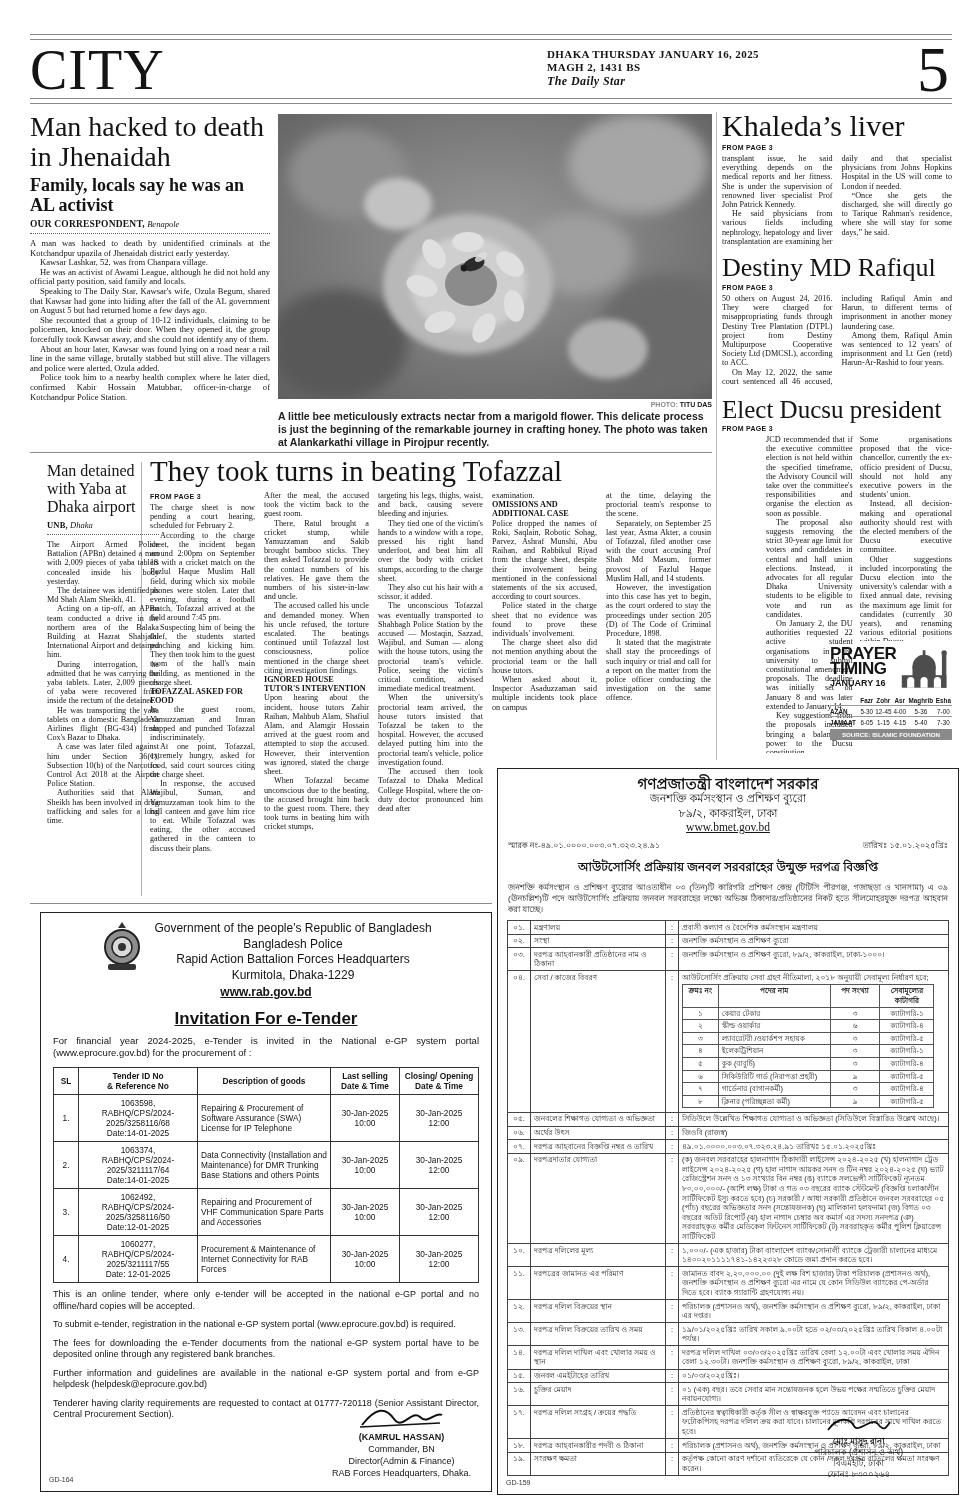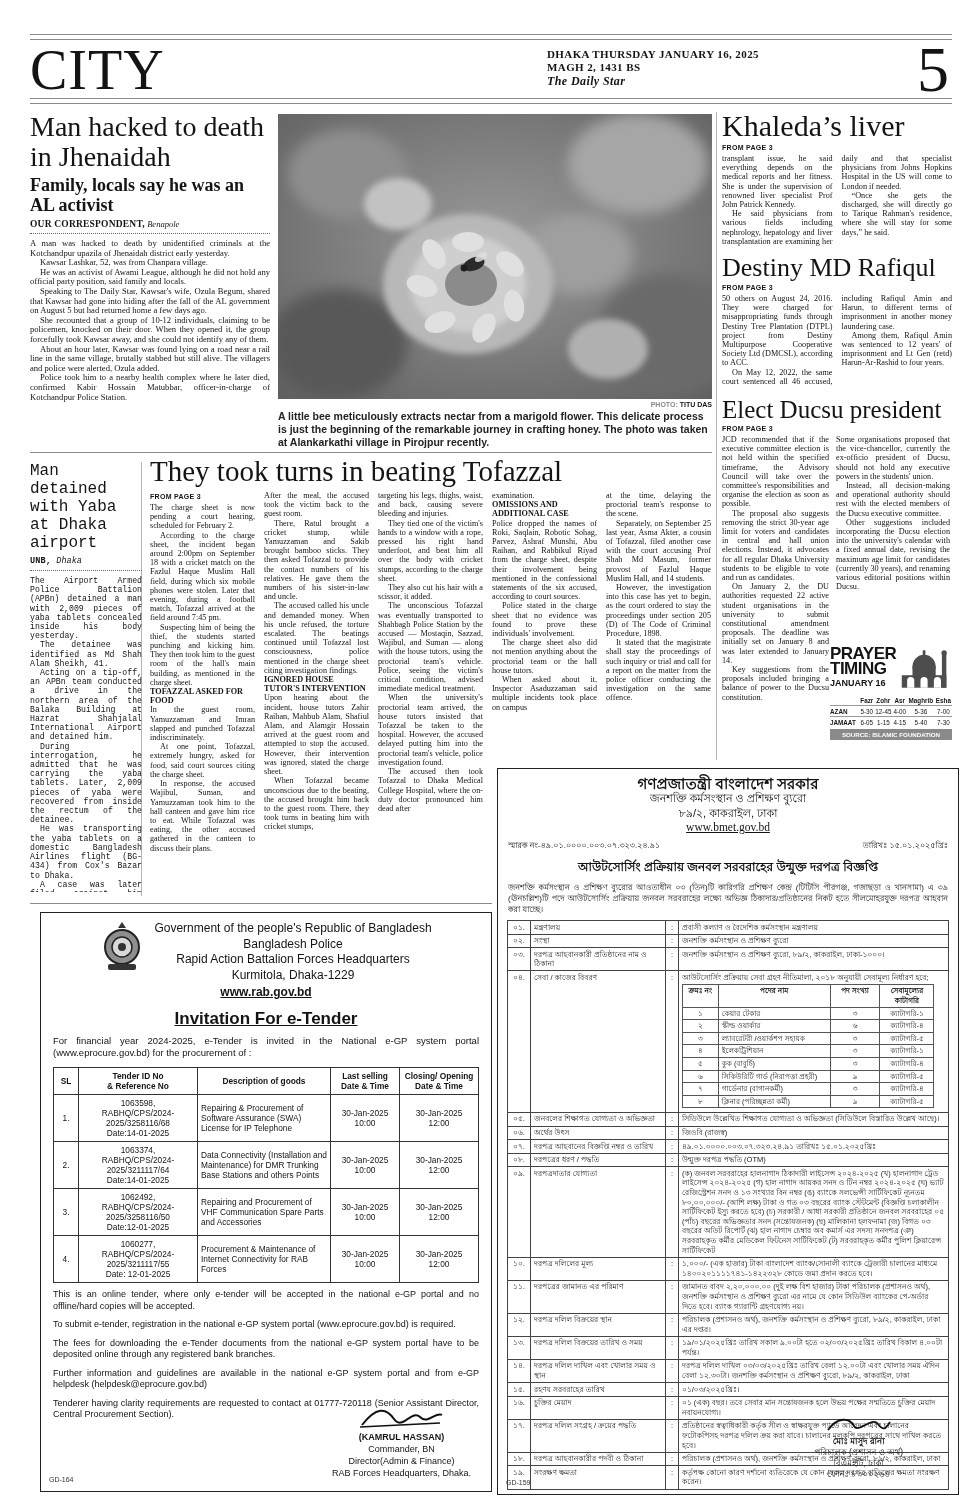--- a/index.html
+++ b/index.html
@@ -37,35 +37,35 @@
 
   
   .photo-wrap{left:278px;top:114px;width:434px;}
   .photo-credit{text-align:right;font-family:"Liberation Sans",sans-serif;font-size:7px;font-weight:bold;margin:2px 0;}
   .photo-credit .lbl{color:#888;}
   .caption{font-family:"Liberation Sans",sans-serif;font-weight:bold;font-size:10.5px;line-height:13px;color:#222;}
 
   
   .rightcol-art{left:722px;width:230px;overflow:hidden;}
   .twocol{column-count:2;column-gap:9px;}
-  .cols-row{display:flex;gap:7px;}
+  .cols-row{display:flex;gap:7px;margin-left:44px;}
 
   
   .prayer{left:830px;top:646px;width:122px;height:118px;font-family:"Liberation Sans",sans-serif;overflow:hidden;}
   .prayer-top{display:flex;align-items:flex-start;gap:4px;}
   .prayer-t1{font-size:17px;line-height:15px;font-weight:bold;letter-spacing:-.5px;}
   .prayer-date{font-size:9px;font-weight:bold;margin-top:2px;}
   .prayer-table{border-collapse:collapse;width:100%;margin-top:3px;}
   .prayer-table td{font-size:6.3px;padding:1.5px 0;text-align:center;border-top:1px solid #999;}
   .prayer-table tr:first-child td{font-weight:bold;border-top:none;}
   .prayer-table td:first-child{font-weight:bold;text-align:left;}
   .prayer-src{background:#8a8a8a;color:#fff;font-size:6.2px;font-weight:bold;text-align:center;padding:2px 0;margin-top:2px;}
 
   
-  .yaba{left:30px;top:462px;width:112px;height:430px;overflow:hidden;font-family:Liberation Mono, monospace;}
+  .yaba{left:47px;top:462px;width:112px;height:430px;overflow:hidden;}
   .yaba .title{font-size:16px;line-height:18px;font-weight:500;}
 
   
   .tofa{left:150px;top:456px;width:562px;}
   .tofa-title{font-size:29px;line-height:31px;font-weight:500;margin-bottom:4px;}
   .tofa-cols{display:flex;gap:9px;}
   .tofa-col{width:105px;overflow:hidden;}
   .tofa-col.tall{height:404px;} .tofa-col.short{height:266px;}
 
   
@@ -583,26 +583,20 @@
             <td>:</td>
             <td>জিওবি (রাজস্ব)</td>
           </tr>
           <tr>
             <td>০৭.</td>
             <td>দরপত্র আহবানের বিজ্ঞপ্তি নম্বর ও তারিখ</td>
             <td>:</td>
             <td>৪৯.০১.০০০০.০০৩.০৭.৩২৩.২৪.৯১      তারিখঃ ১৫.০১.২০২৫খ্রিঃ</td>
           </tr>
           <tr>
-            <td>০৮.</td>
-            <td>দরপত্রের ধরণ / পদ্ধতি</td>
-            <td>:</td>
-            <td>উন্মুক্ত দরপত্র পদ্ধতি (OTM)</td>
-          </tr>
-          <tr>
             <td>০৯.</td>
             <td>দরপত্রদাতার যোগ্যতা</td>
             <td>:</td>
             <td>(ক) জনবল সরবরাহের হালনাগাদ ঠিকাদারী লাইসেন্স ২০২৪-২০২৫ (খ) হালনাগাদ ট্রেড লাইসেন্স ২০২৪-২০২৫ (গ) হাল নাগাদ আয়কর সনদ ও টিন নম্বর ২০২৪-২০২৫ (ঘ) ভ্যাট রেজিস্ট্রেশন সনদ ও ১৩ সংখ্যার বিন নম্বর (ঙ) ব্যাংকে সলভেন্সী সার্টিফিকেট ন্যূনতম ৮০,০০,০০০/- (আশি লক্ষ) টাকা ও গত ০৩ বছরের ব্যাংক স্টেটমেন্ট (বিজ্ঞপ্তি চলাকালীন সার্টিফিকেট ইস্যু করতে হবে) (চ) সরকারী / আধা সরকারী প্রতিষ্ঠানে জনবল সরবরাহের ০৫ (পাঁচ) বছরের অভিজ্ঞতার সনদ (সন্তোষজনক) (ছ) মালিকানা হলফনামা (জ) বিগত ০৩ বছরের অডিট রিপোর্ট (ঝ) হাল নাগাদ চেম্বার অব কমার্স এর সদস্য সনদপত্র (ঞ) সরবরাহকৃত কর্মীর মেডিকেল ফিটনেস সার্টিফিকেট (ট) সরবরাহকৃত কর্মীর পুলিশ ক্লিয়ারেন্স সার্টিফিকেট</td>
           </tr>
           <tr>
             <td>১০.</td>
             <td>দরপত্র দলিলের মূল্য</td>
             <td>:</td>
             <td>১,০০০/- (এক হাজার) টাকা বাংলাদেশ ব্যাংক/সোনালী ব্যাংকে ট্রেজারী চালানের মাধ্যমে ১৪০০২০১১১১৭৪১-১৪২২৩২৮ কোডে জমা প্রদান করতে হবে।</td>
@@ -626,21 +620,21 @@
             <td>১৯/০১/২০২৫খ্রিঃ তারিখ সকাল ৯.০০টা হতে ০২/০৩/২০২৫খ্রিঃ তারিখ বিকাল ৪.০০টা পর্যন্ত।</td>
           </tr>
           <tr>
             <td>১৪.</td>
             <td>দরপত্র দলিল দাখিল এবং খোলার সময় ও স্থান</td>
             <td>:</td>
             <td>দরপত্র দলিল দাখিল ০৩/০৩/২০২৫খ্রিঃ তারিখ বেলা ১২.০০টা এবং খোলার সময় ঐদিন বেলা ১২.৩০টা। জনশক্তি কর্মসংস্থান ও প্রশিক্ষণ ব্যুরো, ৮৯/২, কাকরাইল, ঢাকা</td>
           </tr>
           <tr>
             <td>১৫.</td>
-            <td>রহণয সরবরাহের তারিখ</td>
+            <td>জনবল এমইটাহের তারিখ</td>
             <td>:</td>
             <td>০১/০৩/২০২৫খ্রিঃ।</td>
           </tr>
           <tr>
             <td>১৬.</td>
             <td>চুক্তির মেয়াদ</td>
             <td>:</td>
             <td>০১ (এক) বছর। তবে সেবার মান সন্তোষজনক হলে উভয় পক্ষের সম্মতিতে চুক্তির মেয়াদ নবায়নযোগ্য।</td>
           </tr>
           <tr>

